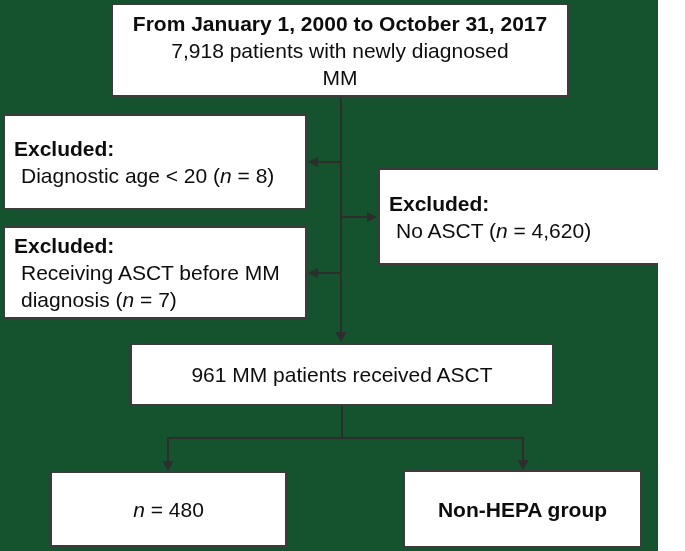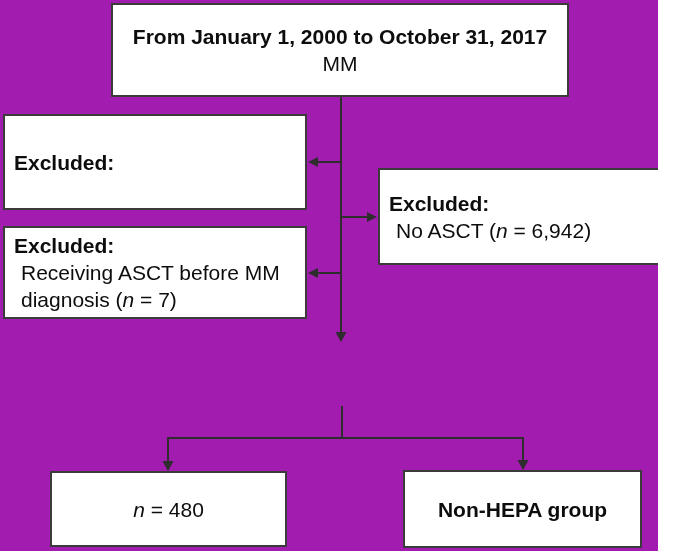--- a/index.html
+++ b/index.html
@@ -5,21 +5,21 @@
   html, body {
     margin: 0;
     padding: 0;
     background: #ffffff;
     font-family: "Liberation Sans", sans-serif;
   }
   #canvas {
     position: relative;
     width: 658px;
     height: 551px;
-    background: #a21caf;
+    background: #14532d;
     color: #0d0d0d;
     overflow: hidden;
   }
   #connector-layer {
     position: absolute;
     left: 0;
     top: 0;
     width: 685px;
     height: 551px;
     pointer-events: none;
@@ -78,37 +78,42 @@
       <line class="stroke" x1="167" y1="438" x2="524" y2="438"></line>
       <line class="stroke" x1="168" y1="437" x2="168" y2="462"></line>
       <polygon class="head" points="162.5,461 173.5,461 168,471"></polygon>
       <line class="stroke" x1="523" y1="437" x2="523" y2="461"></line>
       <polygon class="head" points="517.5,460 528.5,460 523,470"></polygon>
     </g>
   </svg>
 
   <div class="box center" style="left:111px; top:3px; width:458px; height:94px;">
     <div class="line bold nowrap">From January 1, 2000 to October 31, 2017</div>
+    <div class="line nowrap">7,918 patients with newly diagnosed</div>
     <div class="line nowrap">MM</div>
   </div>
 
   <div class="box leftalign" style="left:3px; top:114px; width:304px; height:96px;">
     <div class="line bold">Excluded:</div>
+    <div class="line body-indent"><span>Diagnostic age &lt; 20 (</span><span class="it">n</span><span> = 8)</span></div>
   </div>
 
   <div class="box leftalign" style="left:3px; top:226px; width:304px; height:93px;">
     <div class="line bold">Excluded:</div>
     <div class="line body-indent"><span>Receiving ASCT before MM diagnosis (</span><span class="it">n</span><span> = 7)</span></div>
   </div>
 
   <div class="box leftalign" style="left:378px; top:168px; width:303px; height:97px;">
     <div class="line bold">Excluded:</div>
-    <div class="line body-indent"><span>No ASCT (</span><span class="it">n</span><span> = 6,942)</span></div>
+    <div class="line body-indent"><span>No ASCT (</span><span class="it">n</span><span> = 4,620)</span></div>
   </div>
 
+  <div class="box center" style="left:130px; top:343px; width:424px; height:63px;">
+    <div class="line nowrap">961 MM patients received ASCT</div>
+  </div>
 
   <div class="box center" style="left:50px; top:471px; width:237px; height:76px;">
     <div class="line nowrap"><span class="it">n</span><span> = 480</span></div>
   </div>
 
   <div class="box center" style="left:403px; top:470px; width:239px; height:78px;">
     <div class="line bold nowrap">Non-HEPA group</div>
   </div>
 
 </div>

